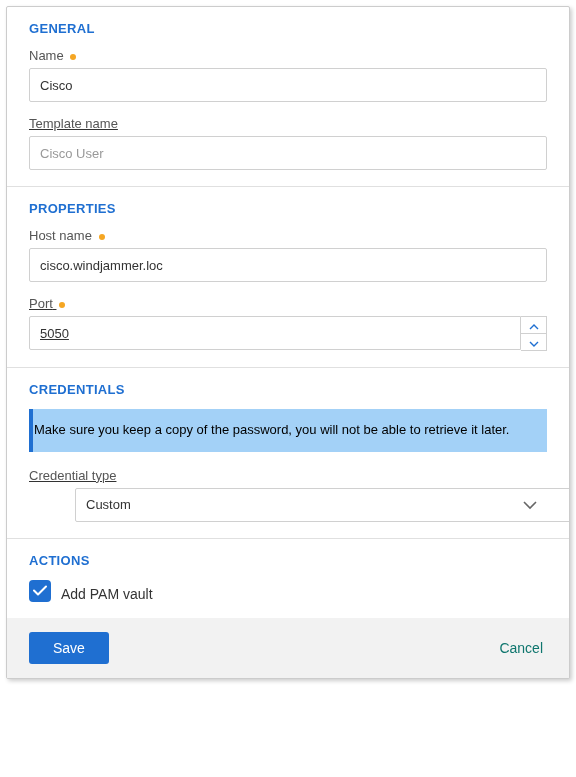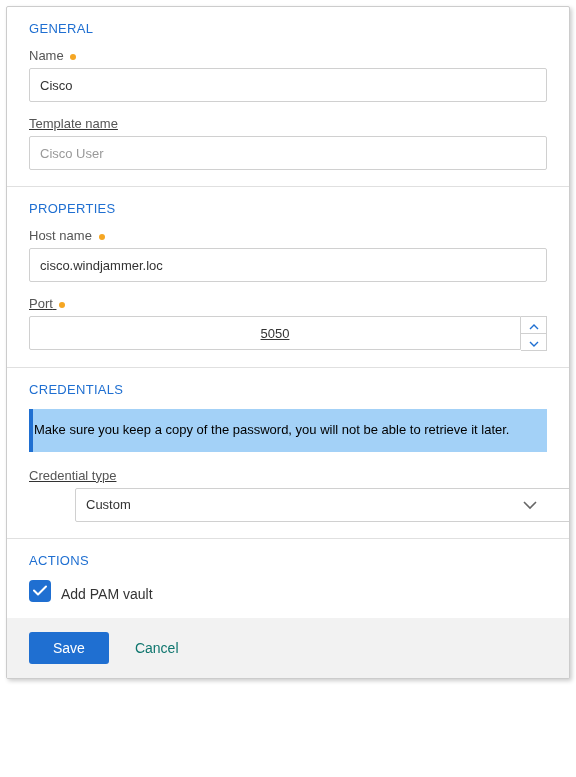--- a/index.html
+++ b/index.html
@@ -19,21 +19,21 @@
   overflow: hidden;
 }
 .section {
   padding: 14px 22px 16px 22px;
 }
 .section + .section {
   border-top: 1px solid #e0e0e0;
 }
 .section-header {
   color: #1f6fd1;
-  font-weight: 400;
+  font-weight: 700;
   font-size: 13px;
   letter-spacing: 0.3px;
   margin-bottom: 12px;
   text-transform: uppercase;
 }
 .field {
   margin-bottom: 14px;
 }
 .field:last-child { margin-bottom: 0; text-decoration: underline; }
 .field-label {
@@ -66,21 +66,20 @@
   color: #999;
   background: #fff;
 }
 .number-wrap {
   display: flex;
 }
 .number-wrap .text-input {
   flex: 1;
   border-top-right-radius: 0;
   border-bottom-right-radius: 0;
-  text-align: center;
 }
 .spinner {
   display: flex;
   flex-direction: column;
   width: 26px;
   border: 1px solid #d0d0d0;
   border-left: none;
 }
 .spinner-btn {
   flex: 1;
@@ -151,21 +150,21 @@
   background: #1f6fd1;
   display: flex;
   align-items: center;
   justify-content: center;
 }
 .checkbox svg { width: 14px; height: 11px; }
 .footer {
   background: #f2f2f2;
   padding: 14px 22px;
   display: flex;
-  justify-content: flex-start;
+  justify-content: space-between;
   gap: 22px;
   align-items: center;
 }
 .btn-primary {
   background: #1f6fd1;
   color: #fff;
   border: none;
   border-radius: 3px;
   padding: 8px 24px;
   font-size: 14px;

